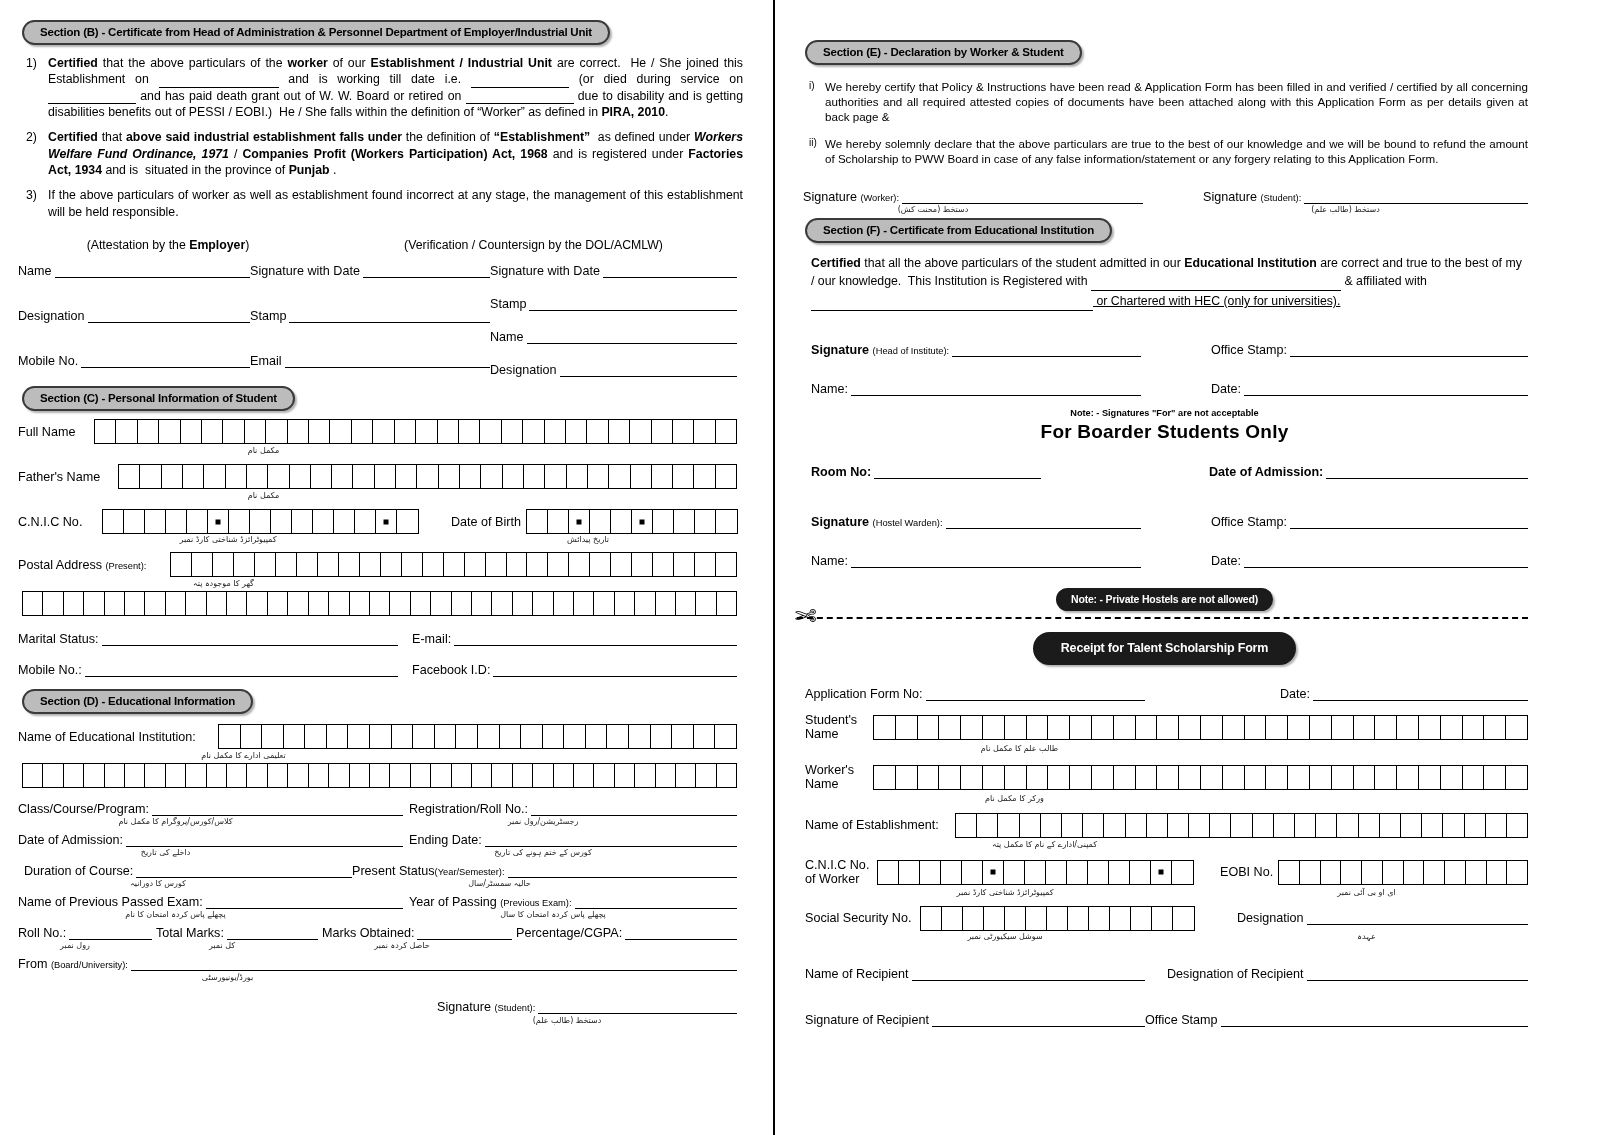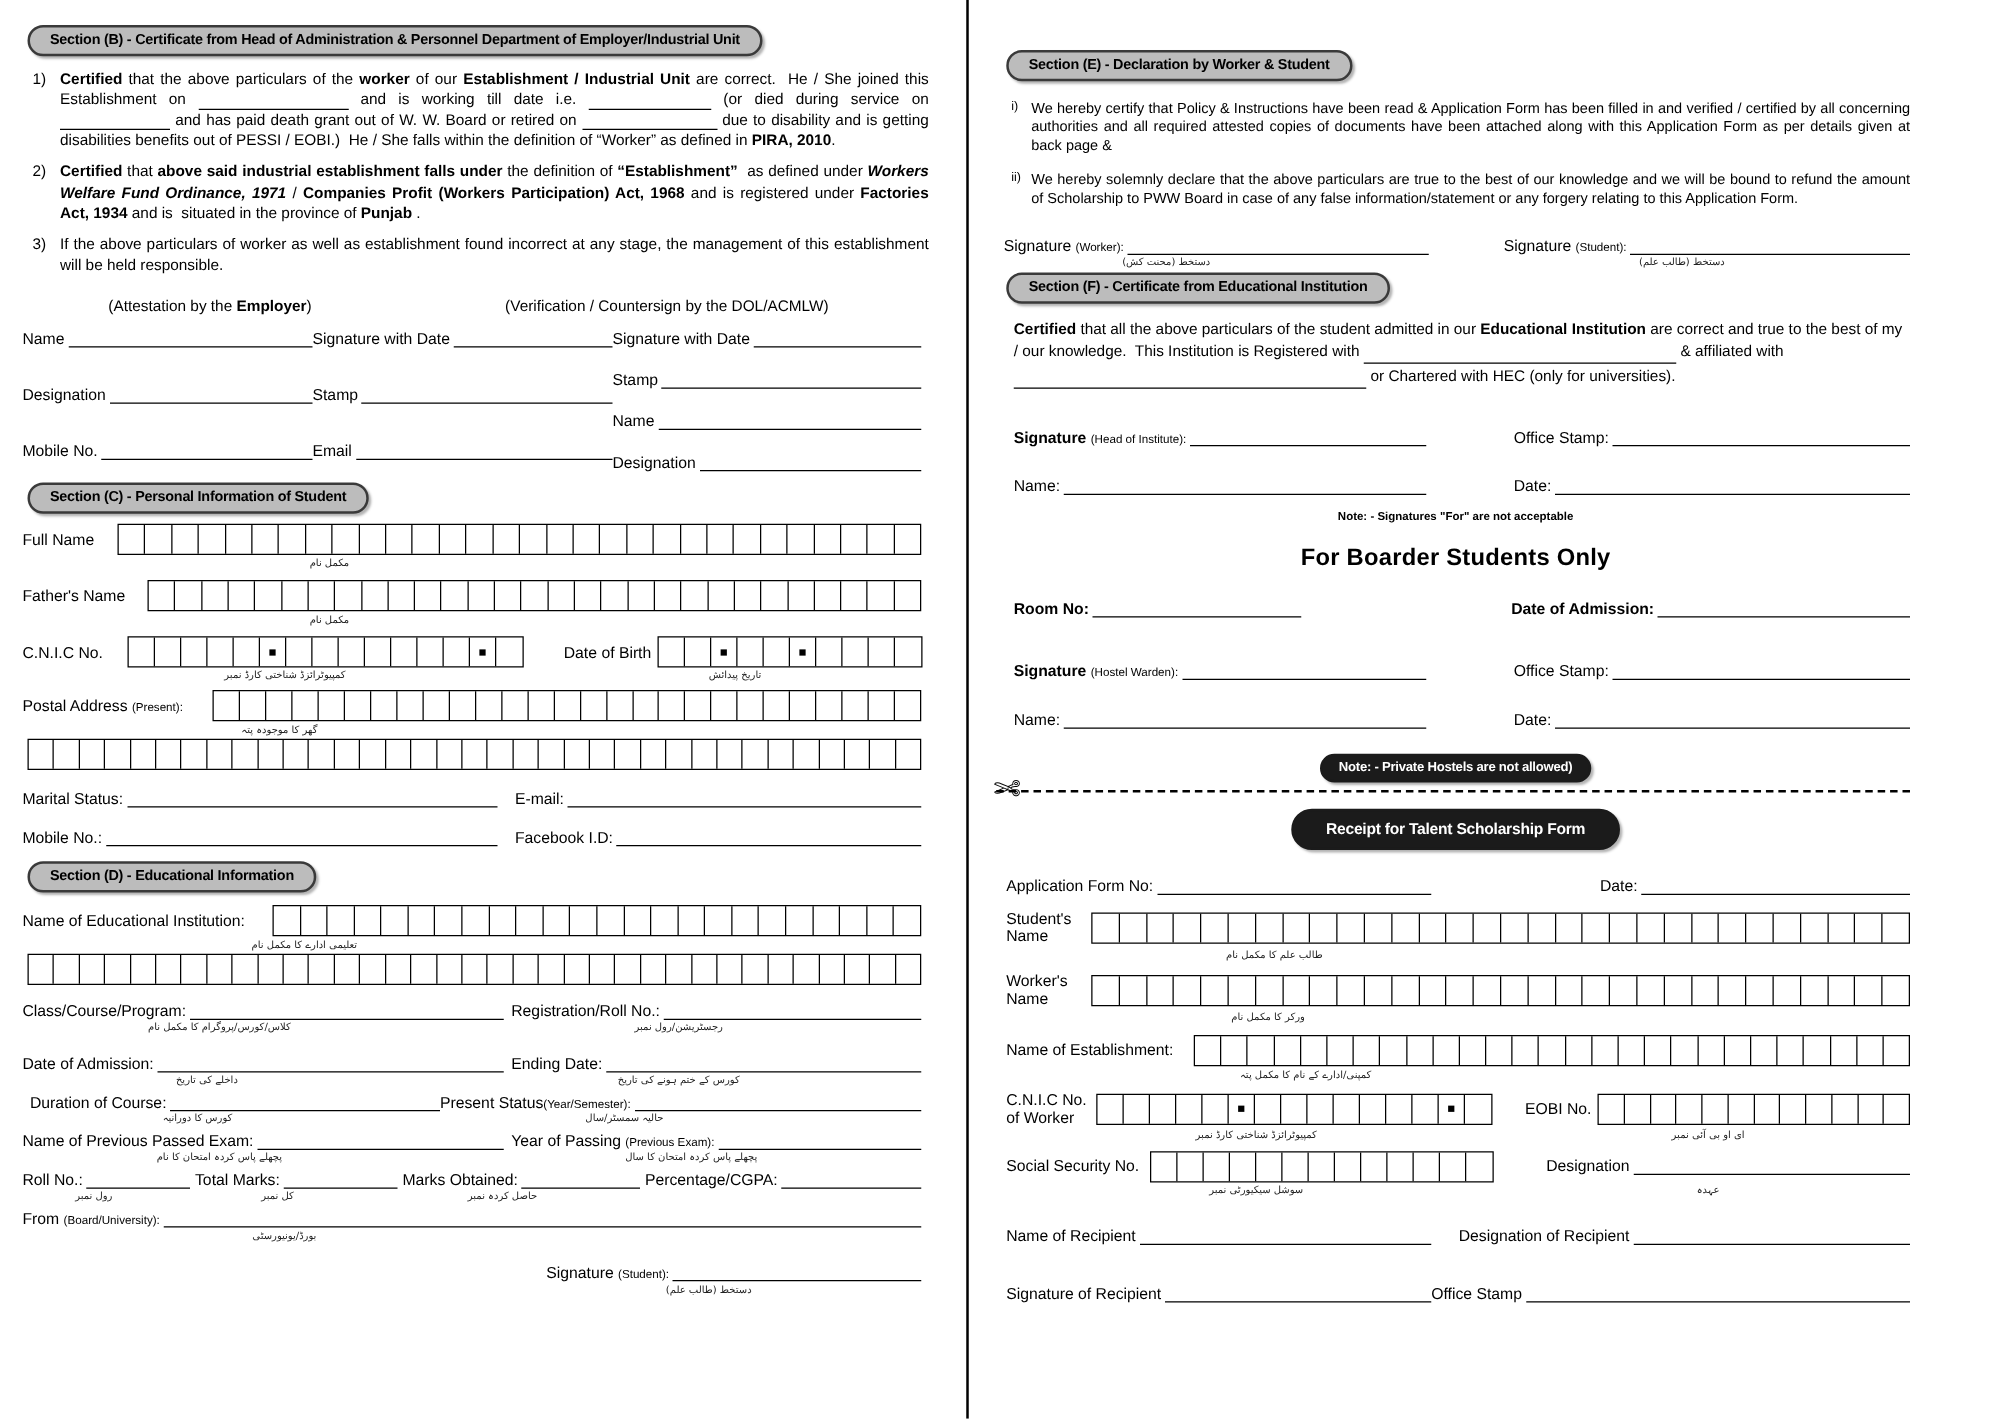--- a/index.html
+++ b/index.html
@@ -474,21 +474,21 @@
             <span class="lbl">Class/Course/Program:</span>
             <span class="rule"></span>
           </div>
           <div class="urdu" style="margin:2px 70px 0 0;">کلاس/کورس/پروگرام کا مکمل نام</div>
         </div>
         <div style="flex:1;margin-left:6px;">
           <div class="fld">
             <span class="lbl">Registration/Roll No.:</span>
             <span class="rule"></span>
           </div>
-          <div class="urdu" style="margin:2px 60px 11px 0;">رجسٹریشن/رول نمبر</div>
+          <div class="urdu" style="margin:2px 60px 0 0;">رجسٹریشن/رول نمبر</div>
         </div>
       </div>
 
       <div style="display:flex;margin-top:7px;">
         <div style="width:385px;">
           <div class="fld">
             <span class="lbl">Date of Admission:</span>
             <span class="rule"></span>
           </div>
           <div class="urdu" style="margin:2px 90px 0 0;">داخلے کی تاریخ</div>
@@ -634,21 +634,21 @@
         <div class="urdu" style="margin:2px 40px 0 0;">دستخط (طالب علم)</div>
       </div>
     </div>
 
     <div style="margin:4px 0 12px 12px;">
       <span class="pill">Section (F) - Certificate from Educational Institution</span>
     </div>
 
     <div style="padding:0 8px 0 18px;font-size:12.3px;line-height:1.45;">
       <div><b>Certified</b> that all the above particulars of the student admitted in our <b>Educational Institution</b> are correct and true to the best of my / our knowledge.&nbsp; This Institution is Registered with <span class="blank-inline" style="width:250px"></span> &amp; affiliated with</div>
-      <div style="margin-top:2px;"><span class="blank-inline" style="width:282px"></span> or Chartered with HEC (only for universities).</div>
+      <div style="margin-top:2px;text-decoration:underline;"><span class="blank-inline" style="width:282px"></span> or Chartered with HEC (only for universities).</div>
     </div>
 
     <div style="display:flex;margin-top:32px;padding:0 8px 0 18px;">
       <div style="width:330px;">
         <div class="fld">
           <span class="lbl">
             <b>Signature</b> <small>(Head of Institute):</small>
           </span>
           <span class="rule"></span>
         </div>
@@ -670,21 +670,21 @@
       </div>
       <div style="flex:1;margin-left:70px;">
         <div class="fld">
           <span class="lbl">Date:</span>
           <span class="rule"></span>
         </div>
       </div>
     </div>
 
     <div class="note-small" style="margin-top:12px;">Note: - Signatures "For" are not acceptable</div>
-    <div class="boarder-title" style="margin-top:18px;text-align:center;">For Boarder Students Only</div>
+    <div class="boarder-title" style="margin-top:3px;text-align:center;">For Boarder Students Only</div>
 
 
     <div style="display:flex;margin-top:22px;padding:0 8px 0 18px;">
       <div style="width:230px;">
         <div class="fld">
           <span class="lbl"><b>Room No:</b></span>
           <span class="rule"></span>
         </div>
       </div>
       <div style="flex:1;margin-left:168px;">

